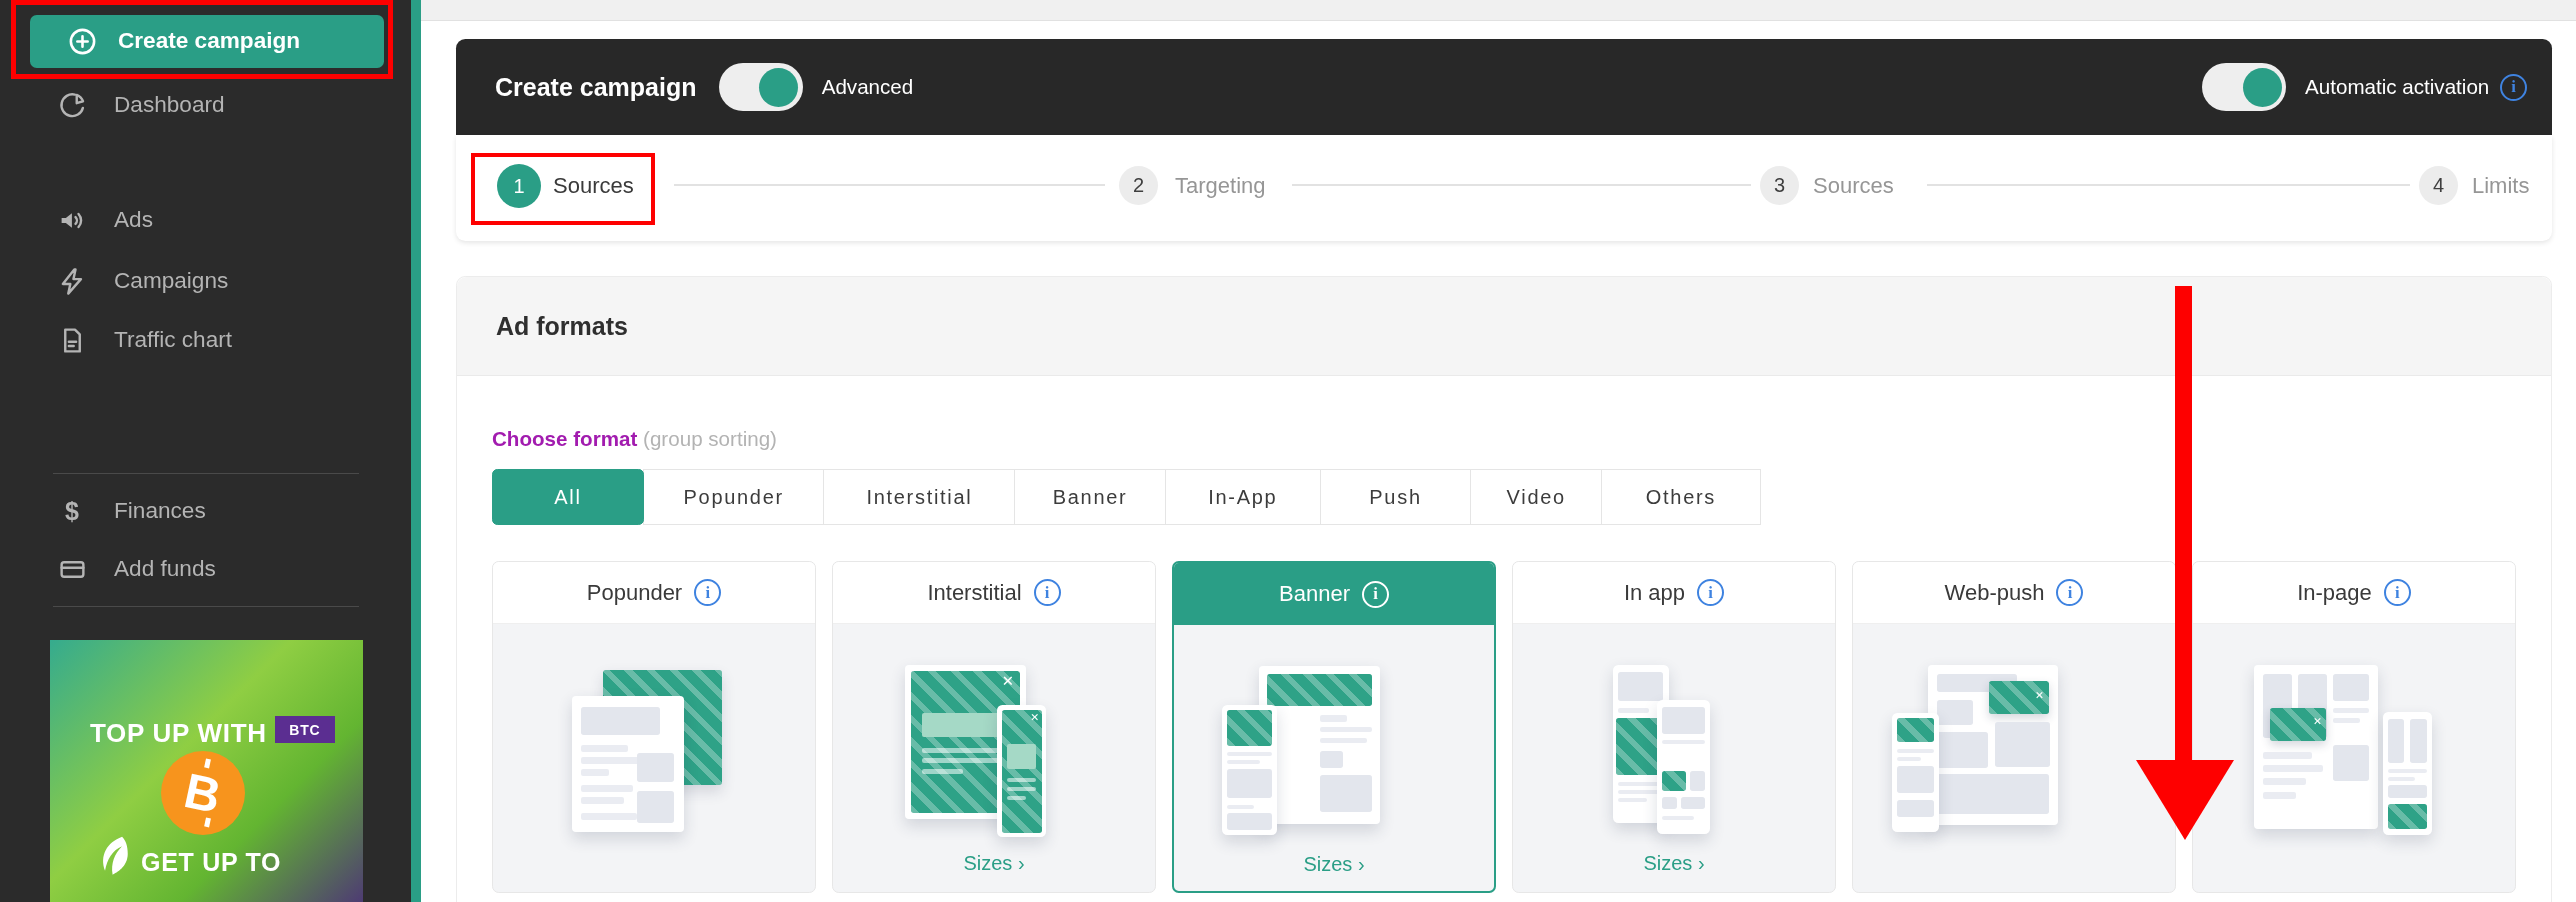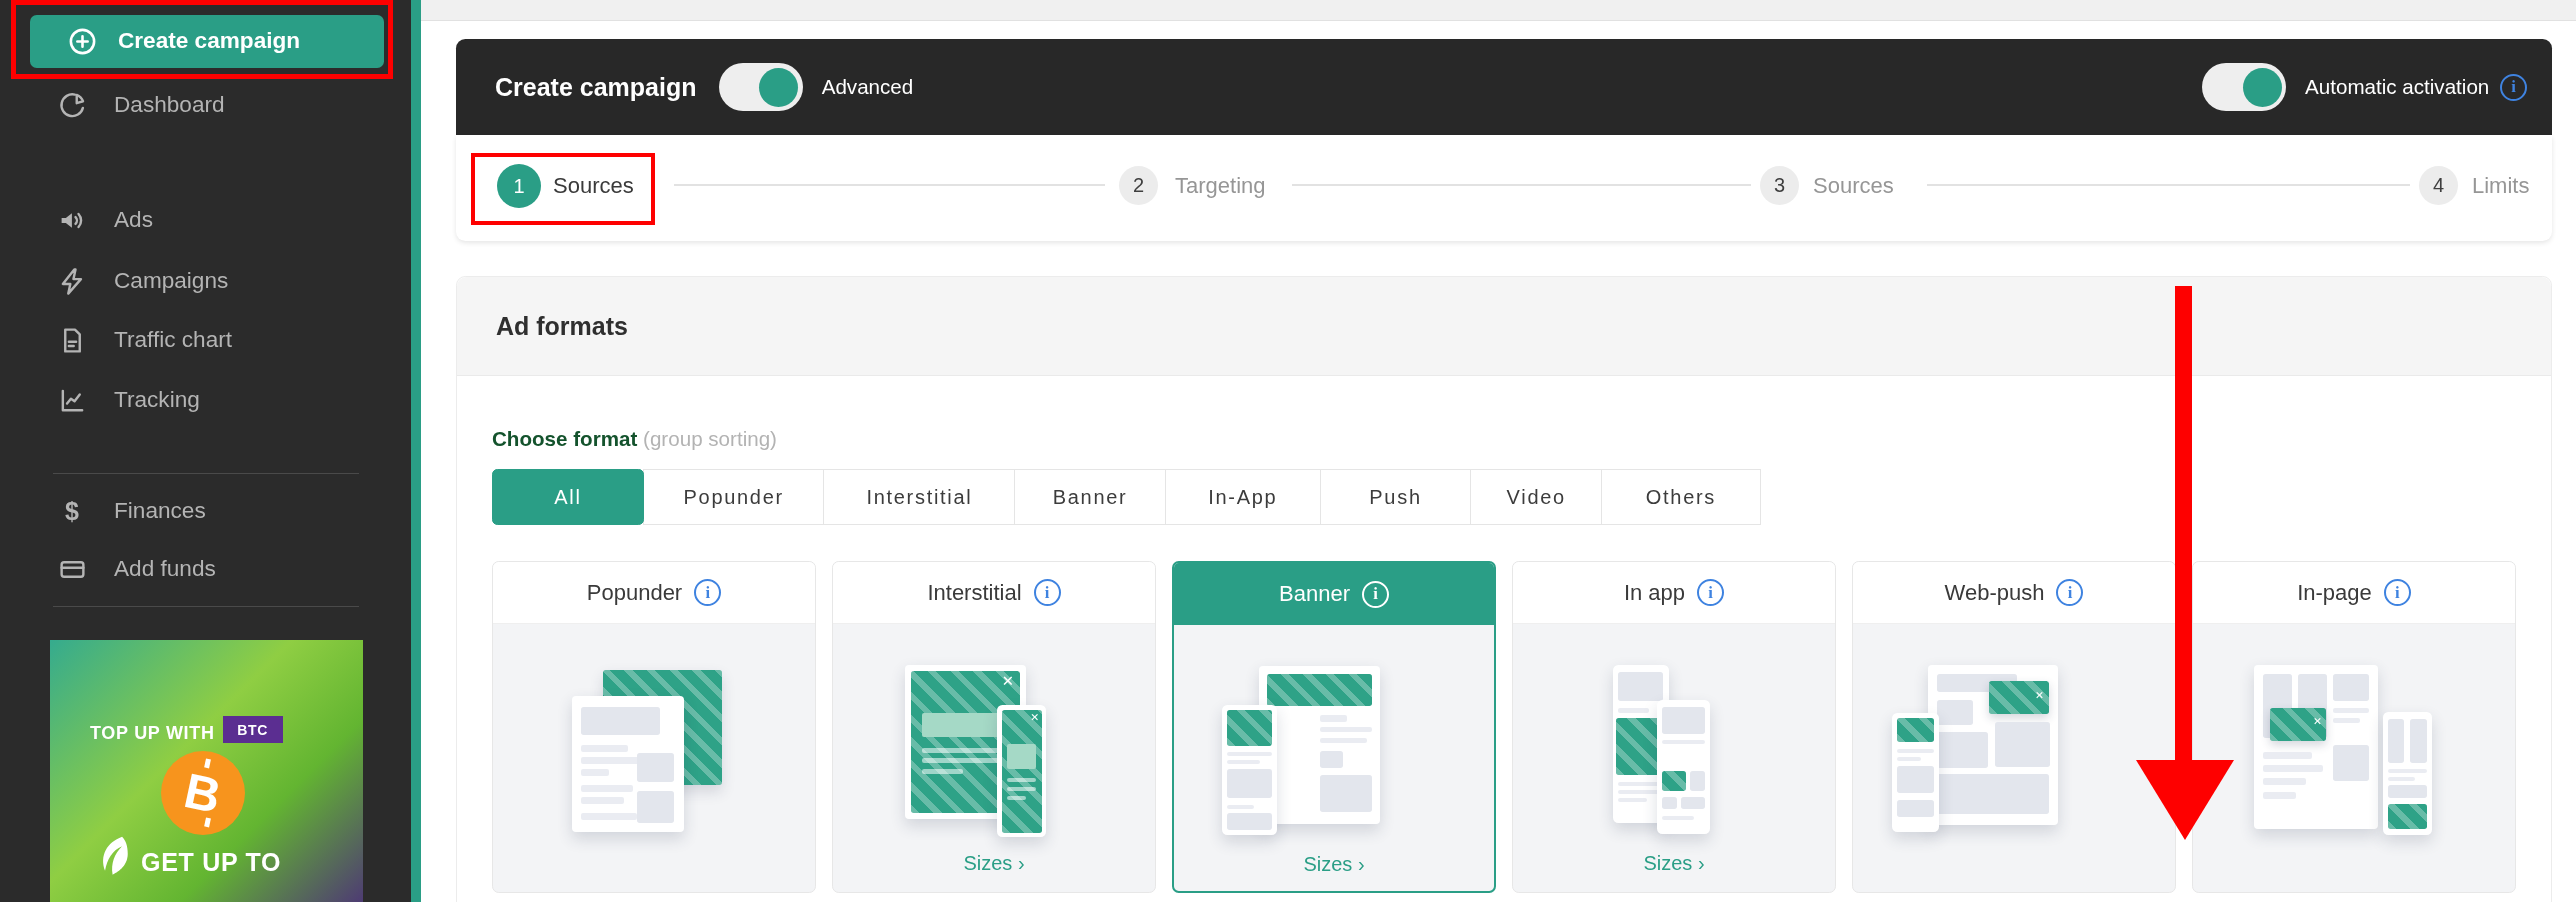--- a/index.html
+++ b/index.html
@@ -18,21 +18,21 @@
   .menu-item .ico{width:32px;margin-left:56px;margin-right:26px;display:flex;justify-content:center;}
   .divider{left:53px;width:306px;height:1.3px;background:#4a4a4a;}
   svg.licon{stroke:#b4b4b4;fill:none;stroke-width:2;stroke-linecap:round;stroke-linejoin:round;}
   svg.wicon{stroke:#ffffff;fill:none;stroke-width:2;stroke-linecap:round;}
   .dollar{font-size:25px;color:#b4b4b4;font-weight:bold;}
 
   
   .promo{left:50px;top:640px;width:313px;height:263px;overflow:hidden;
          background:linear-gradient(135deg,#35ab8e 0%,#8fce43 42%,#63b531 68%,#4b2b7c 104%);}
   .promo-top{position:absolute;left:40px;top:73px;height:33px;display:flex;align-items:center;}
-  .promo-top .t1{color:#fff;font-weight:bold;font-size:18px;letter-spacing:0.7px;margin-top:7px;}
+  .promo-top .t1{color:#fff;font-weight:bold;font-size:26px;letter-spacing:0.7px;margin-top:7px;}
   .promo-top .t2{background:#5b2e91;color:#fff;font-weight:bold;font-size:14px;
                  padding:5.3px 14.6px;margin-left:8px;letter-spacing:0.7px;}
   .coin{position:absolute;left:111px;top:111px;width:84px;height:84px;border-radius:50%;
         background:#f7941d;display:flex;align-items:center;justify-content:center;}
   .coin span{color:#fff;font-size:49px;font-weight:bold;transform:rotate(12deg);display:block;}
   .coin i{position:absolute;width:5.3px;height:9.3px;background:#fff;left:44px;}
   .coin i.t{top:8px;transform:rotate(12deg);} .coin i.b{bottom:8px;transform:rotate(12deg);}
   .promo-bottom{position:absolute;left:91px;top:208px;color:#fff;font-weight:bold;font-size:25px;letter-spacing:0.7px;}
 
   
@@ -60,21 +60,21 @@
   .step-label.idle{color:#969696;}
   .seg{position:absolute;top:49px;height:2px;background:#e2e2e2;}
   .red-box-step{position:absolute;left:15.3px;top:18px;width:184px;height:72px;border:4.7px solid #fe0000;box-sizing:border-box;z-index:6;}
 
   .card2{left:456px;top:276px;width:2096px;height:662px;background:#fff;border:1.3px solid #ececec;
          border-radius:9.3px;box-sizing:border-box;}
   .af-band{height:99px;background:#f5f5f5;border-bottom:1.3px solid #eaeaea;border-radius:9.3px 9.3px 0 0;
            display:flex;align-items:center;box-sizing:border-box;}
   .af-band .title{margin-left:39px;font-size:25px;font-weight:bold;color:#2f2f2f;}
   .choose{position:absolute;left:35px;top:150px;font-size:20.6px;color:#333;}
-  .choose b{font-weight:bold;color:#14532d;}
+  .choose b{font-weight:bold;color:#a21caf;}
   .choose span{color:#b3b3b3;font-weight:normal;}
 
   .tabs{position:absolute;left:35px;top:192px;height:56px;display:flex;}
   .tab{height:56px;box-sizing:border-box;border:1.3px solid #e5e5e5;margin-left:-1.3px;background:#fff;
        display:flex;align-items:center;justify-content:center;font-size:20px;color:#3c3c3c;letter-spacing:1.7px;}
   .tab.active{background:#2a9e86;color:#fff;border-color:#2a9e86;border-radius:5.3px;margin-left:0;z-index:2;}
 
   .fcards{position:absolute;left:35px;top:284px;display:flex;gap:16px;}
   .fcard{width:324px;height:332px;background:#f3f4f6;border:1.3px solid #e7e7e7;border-radius:6.7px;
          box-sizing:border-box;position:relative;overflow:hidden;}
@@ -142,29 +142,20 @@
     <span>Ads</span>
   </div>
   <div class="abs menu-item" style="top:316px">
     <span class="ico">
       <svg class="licon" width="29" height="29" viewBox="0 0 24 24">
           <path d="M6 3h8l4 4v14H6z"></path>
           <path d="M9 13h6M9 16.5h4"></path>
         </svg>
     </span>
     <span>Traffic chart</span>
-  </div>
-  <div class="abs menu-item" style="top:376px">
-    <span class="ico">
-      <svg class="licon" width="29" height="29" viewBox="0 0 24 24">
-          <path d="M4 4v16h16"></path>
-          <path d="M7.5 14.5l3.2-4 3 2.2 4.3-5.7"></path>
-        </svg>
-    </span>
-    <span>Tracking</span>
   </div>
 
   <div class="abs divider" style="top:473px"></div>
 
   <div class="abs menu-item" style="top:487px">
     <span class="ico dollar">$</span>
     <span>Finances</span>
   </div>
   <div class="abs menu-item" style="top:545px">
     <span class="ico">

